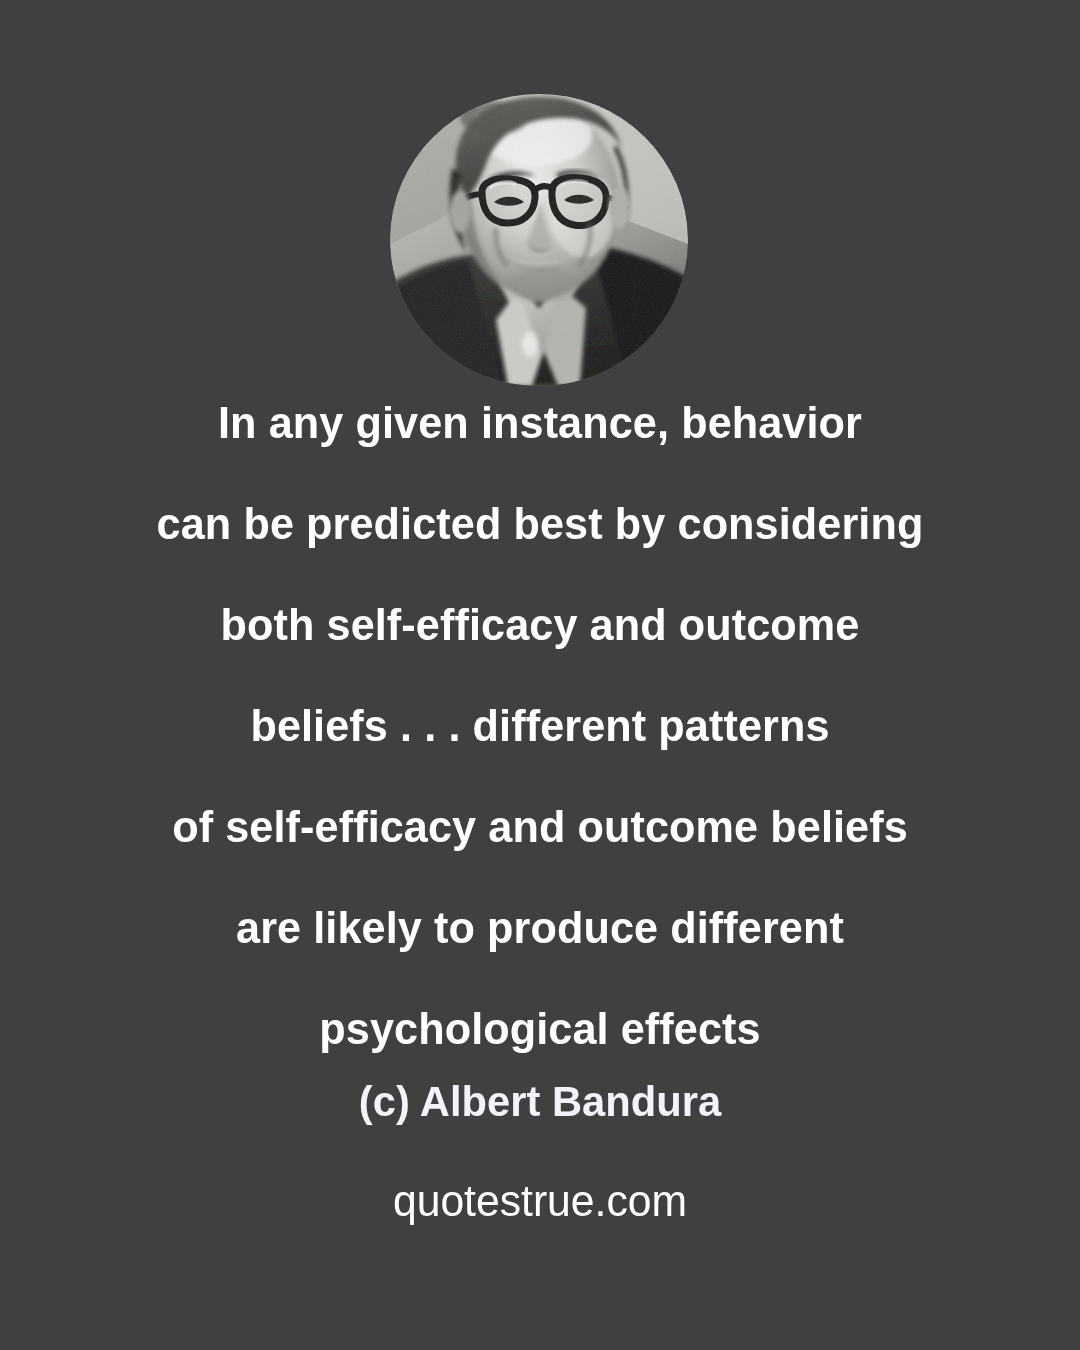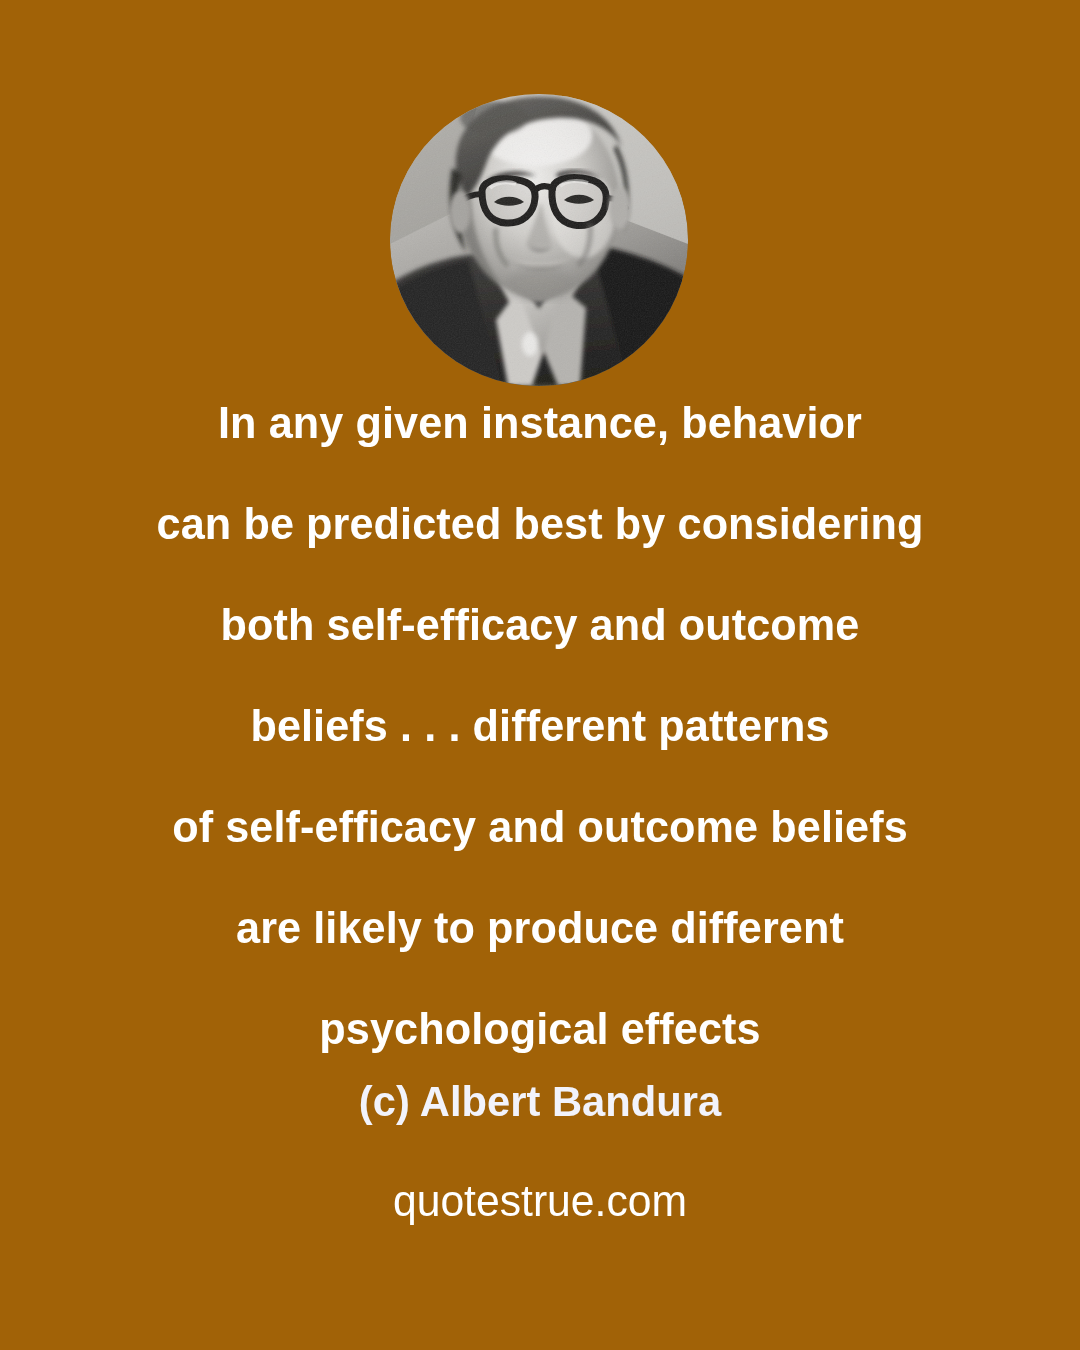--- a/index.html
+++ b/index.html
@@ -11,21 +11,21 @@
     height: 1350px;
     background: #3d5be3;
     font-family: "Liberation Sans", sans-serif;
     overflow: hidden;
   }
 
   .card {
     position: relative;
     width: 1080px;
     height: 1350px;
-    background: #a16207;
+    background: #404040;
     display: flex;
     flex-direction: column;
     align-items: center;
   }
 
   
   .portrait-wrap {
     position: absolute;
     top: 94px;
     left: 390px;

